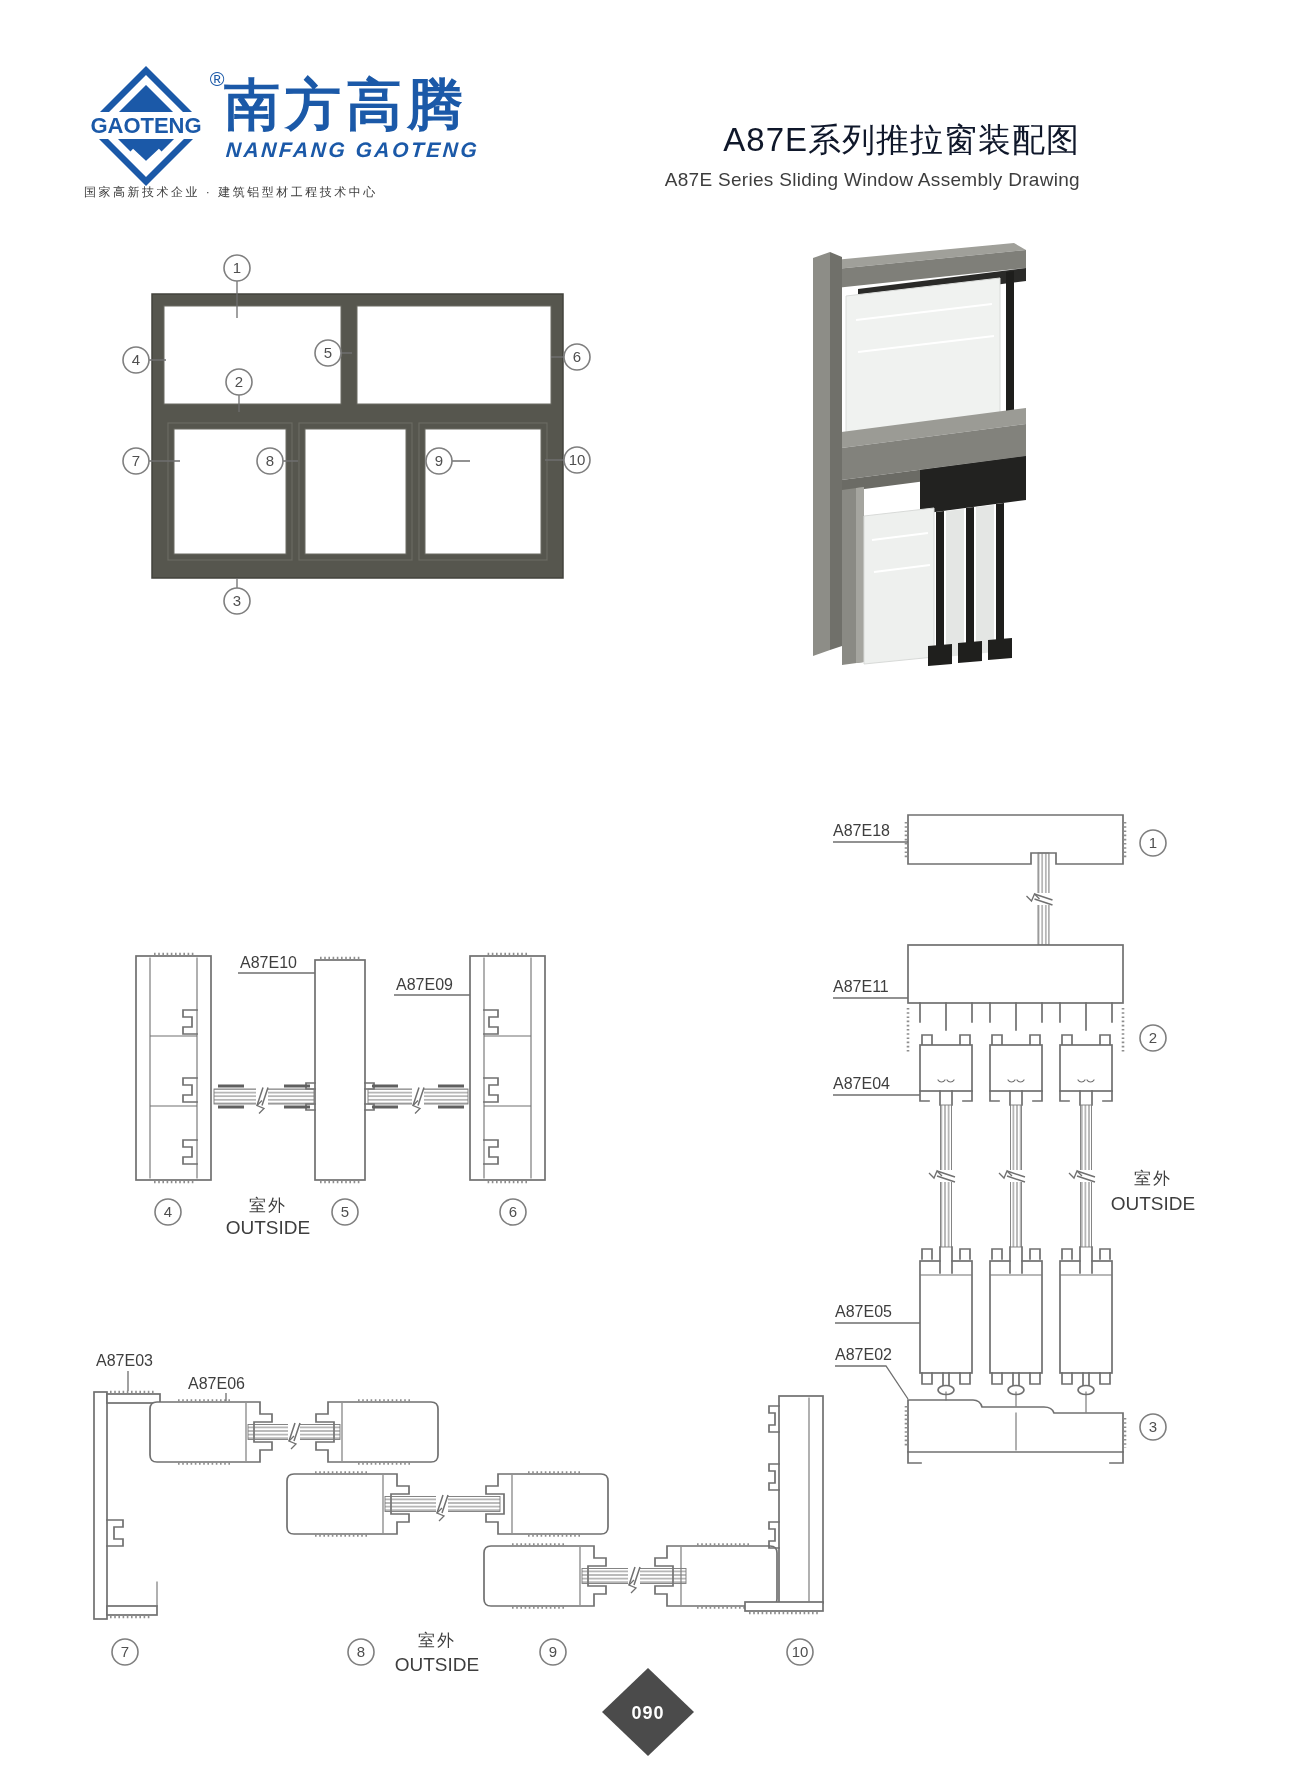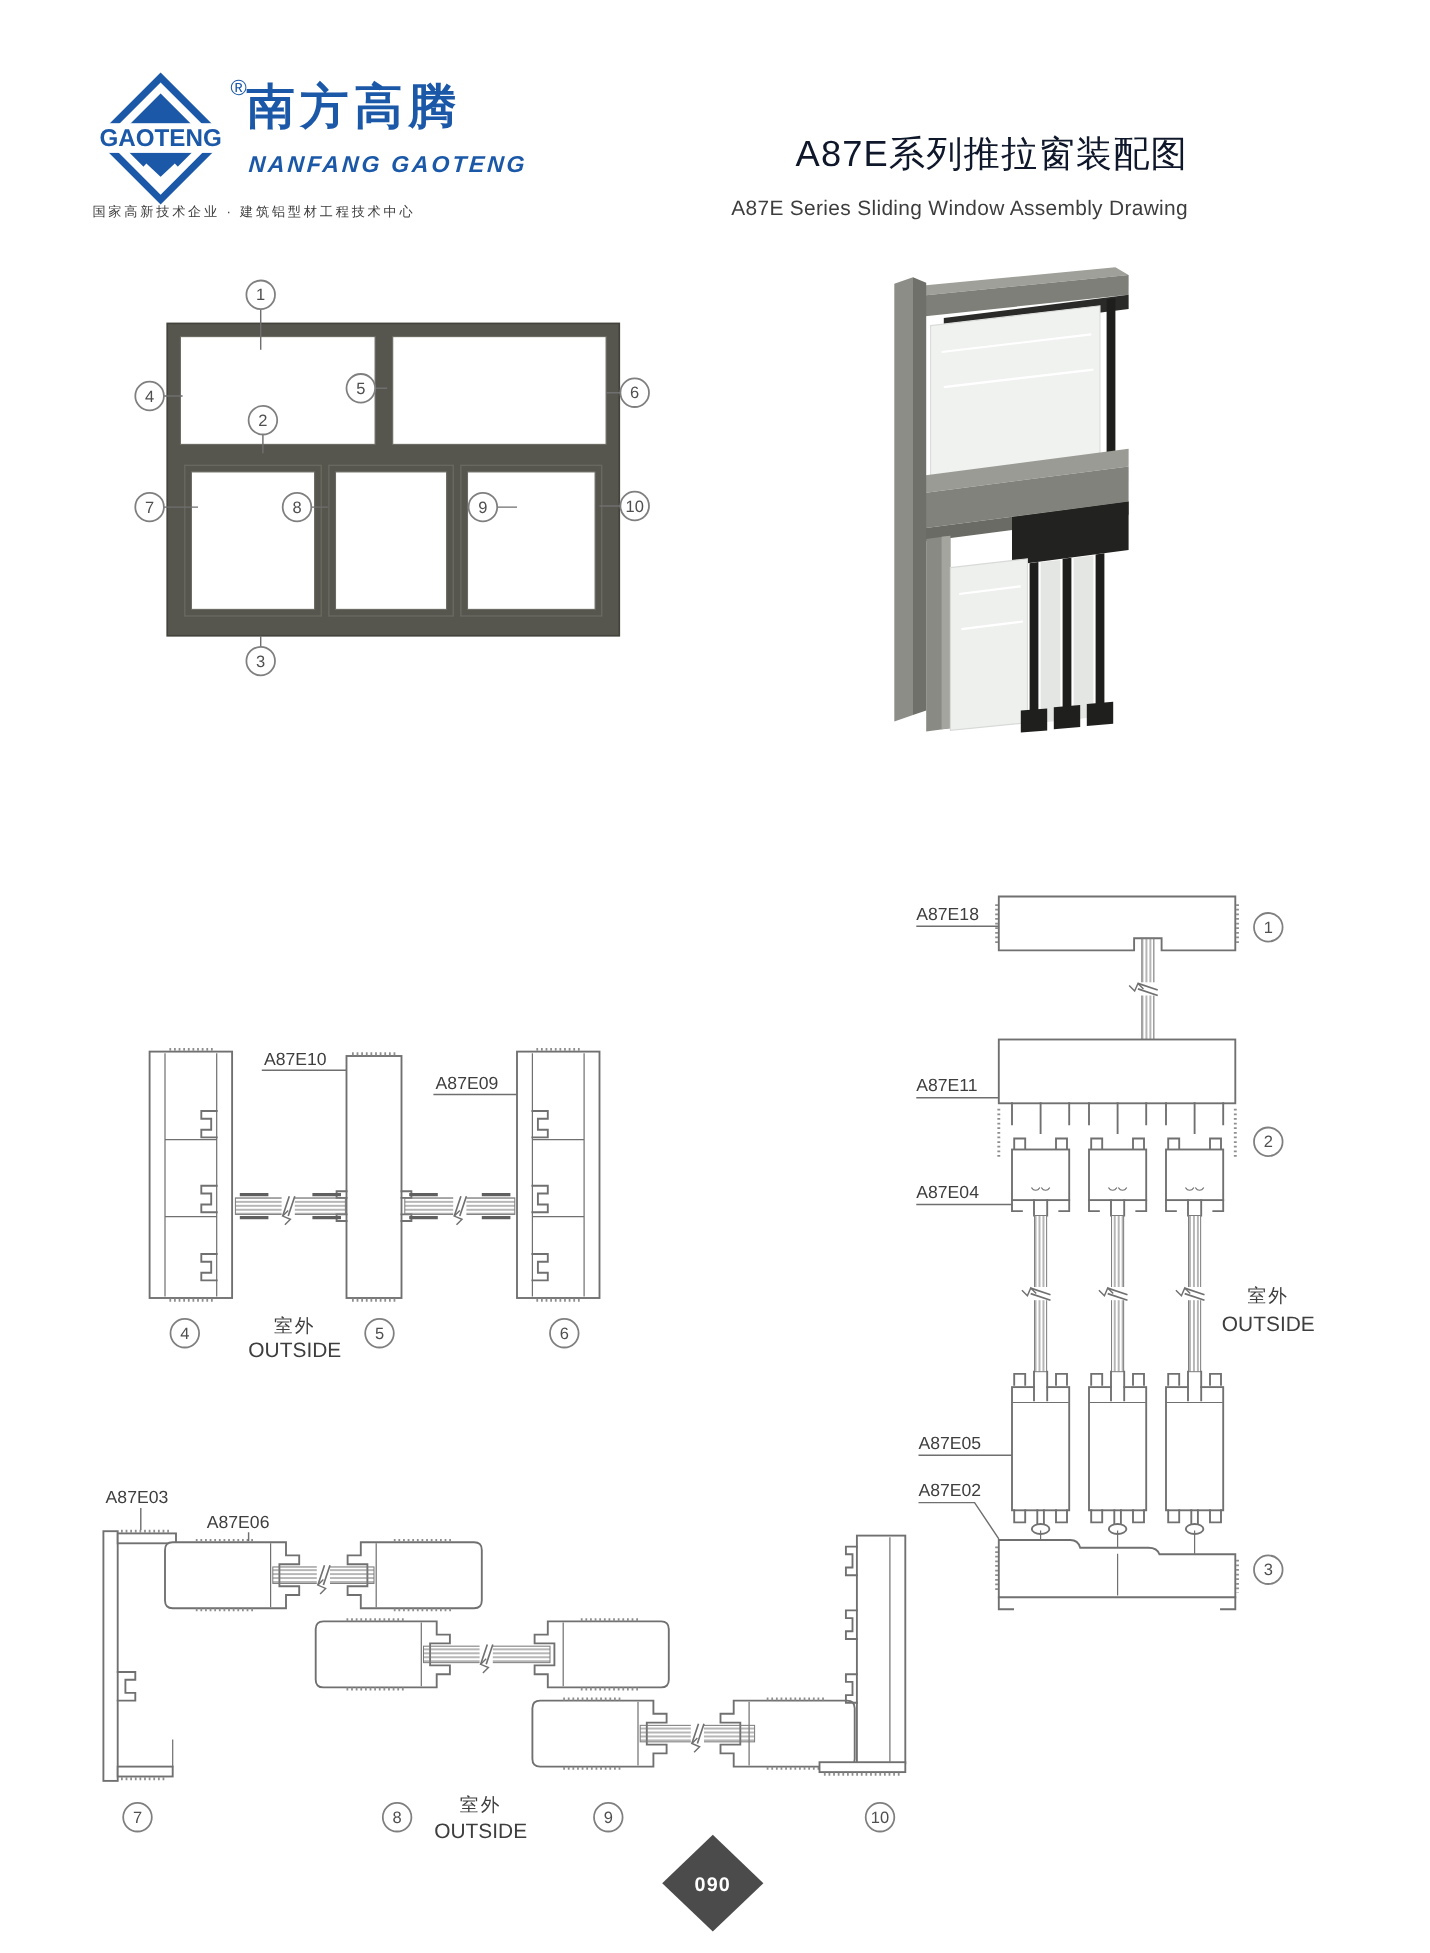--- a/index.html
+++ b/index.html
@@ -1,24 +1,24 @@
 <!DOCTYPE html>
 <html><head>
 <meta charset="utf-8">
 <style>
   html,body{margin:0;padding:0;background:#fff;}
   body{width:1300px;height:1775px;position:relative;font-family:"Liberation Sans",sans-serif;overflow:hidden;}
   .abs{position:absolute;}
   
-  #brand-cn{left:224px;top:68px;font-size:44px;font-weight:700;color:#1b59a8;letter-spacing:5px;}
+  #brand-cn{left:224px;top:68px;font-size:56px;font-weight:700;color:#1b59a8;letter-spacing:5px;}
   #brand-en{left:226px;top:138px;font-size:21px;font-weight:700;color:#1b59a8;letter-spacing:2.5px;font-style:italic;transform:skewX(-4deg);}
   #tagline{left:84px;top:184px;font-size:12px;color:#3c3c3c;letter-spacing:2.5px;}
   #title-wrap{left:380px;top:118px;width:700px;text-align:right;}
   #title-cn{font-size:33px;font-weight:400;color:#0f172a;letter-spacing:1px;}
-  #title-en{font-size:19px;color:#3d3d3d;margin-top:16px;letter-spacing:.3px;}
+  #title-en{font-size:19px;color:#3d3d3d;margin-top:6px;letter-spacing:.3px;}
   
   .ln{stroke:#707070;stroke-width:1.7;fill:none;stroke-linecap:square;}
   .thin{stroke-width:1.1;}
   .lnw{fill:#fff;stroke:#707070;stroke-width:1.7;}
   .ldr{stroke:#6f6f6f;stroke-width:1.3;fill:none;}
   .serr{stroke:#8e8e8e;stroke-width:2.6;stroke-dasharray:1.6 2.6;fill:none;}
   .cap{stroke:#5f5f5f;stroke-width:3;fill:none;}
   .glass{fill:url(#gh);stroke:#7a7a7a;stroke-width:.9;}
   .glassv{fill:url(#gv);stroke:#7a7a7a;stroke-width:.9;}
   .callout circle{fill:#fff;stroke:#7f7f7f;stroke-width:1.6;}

